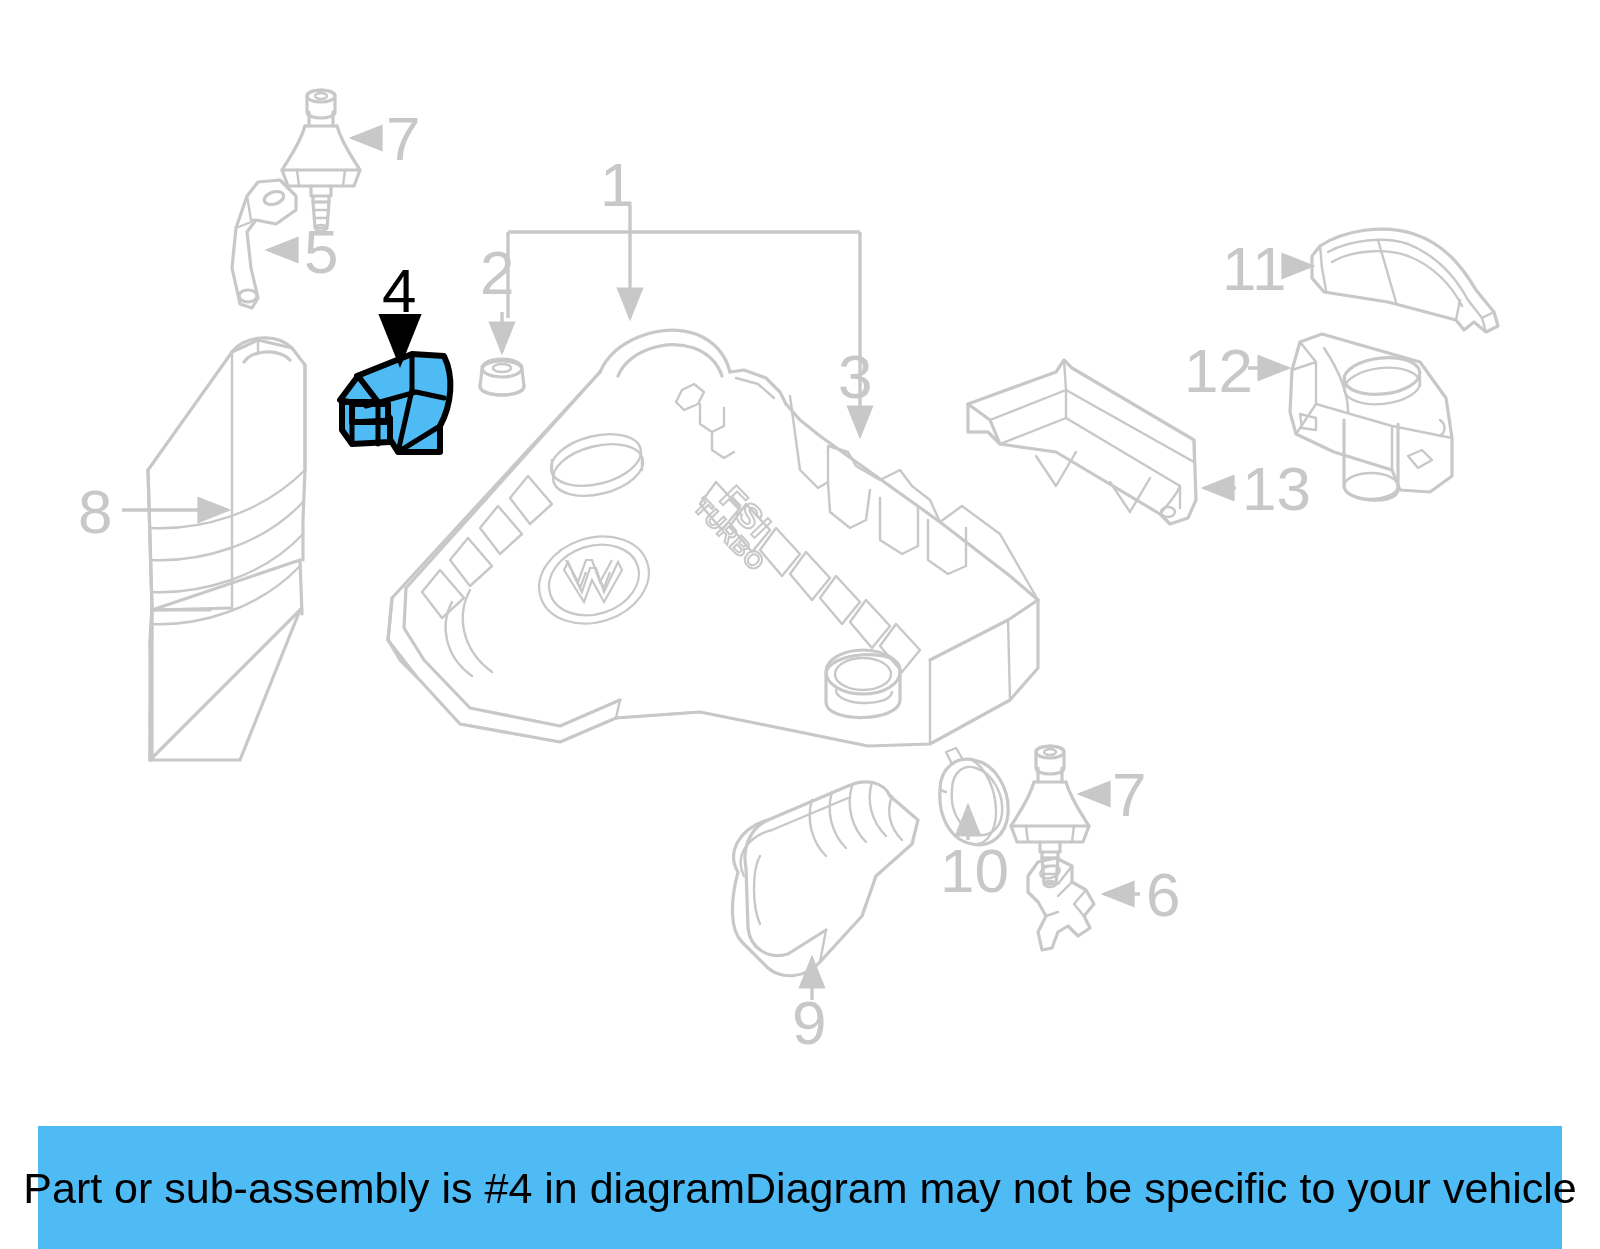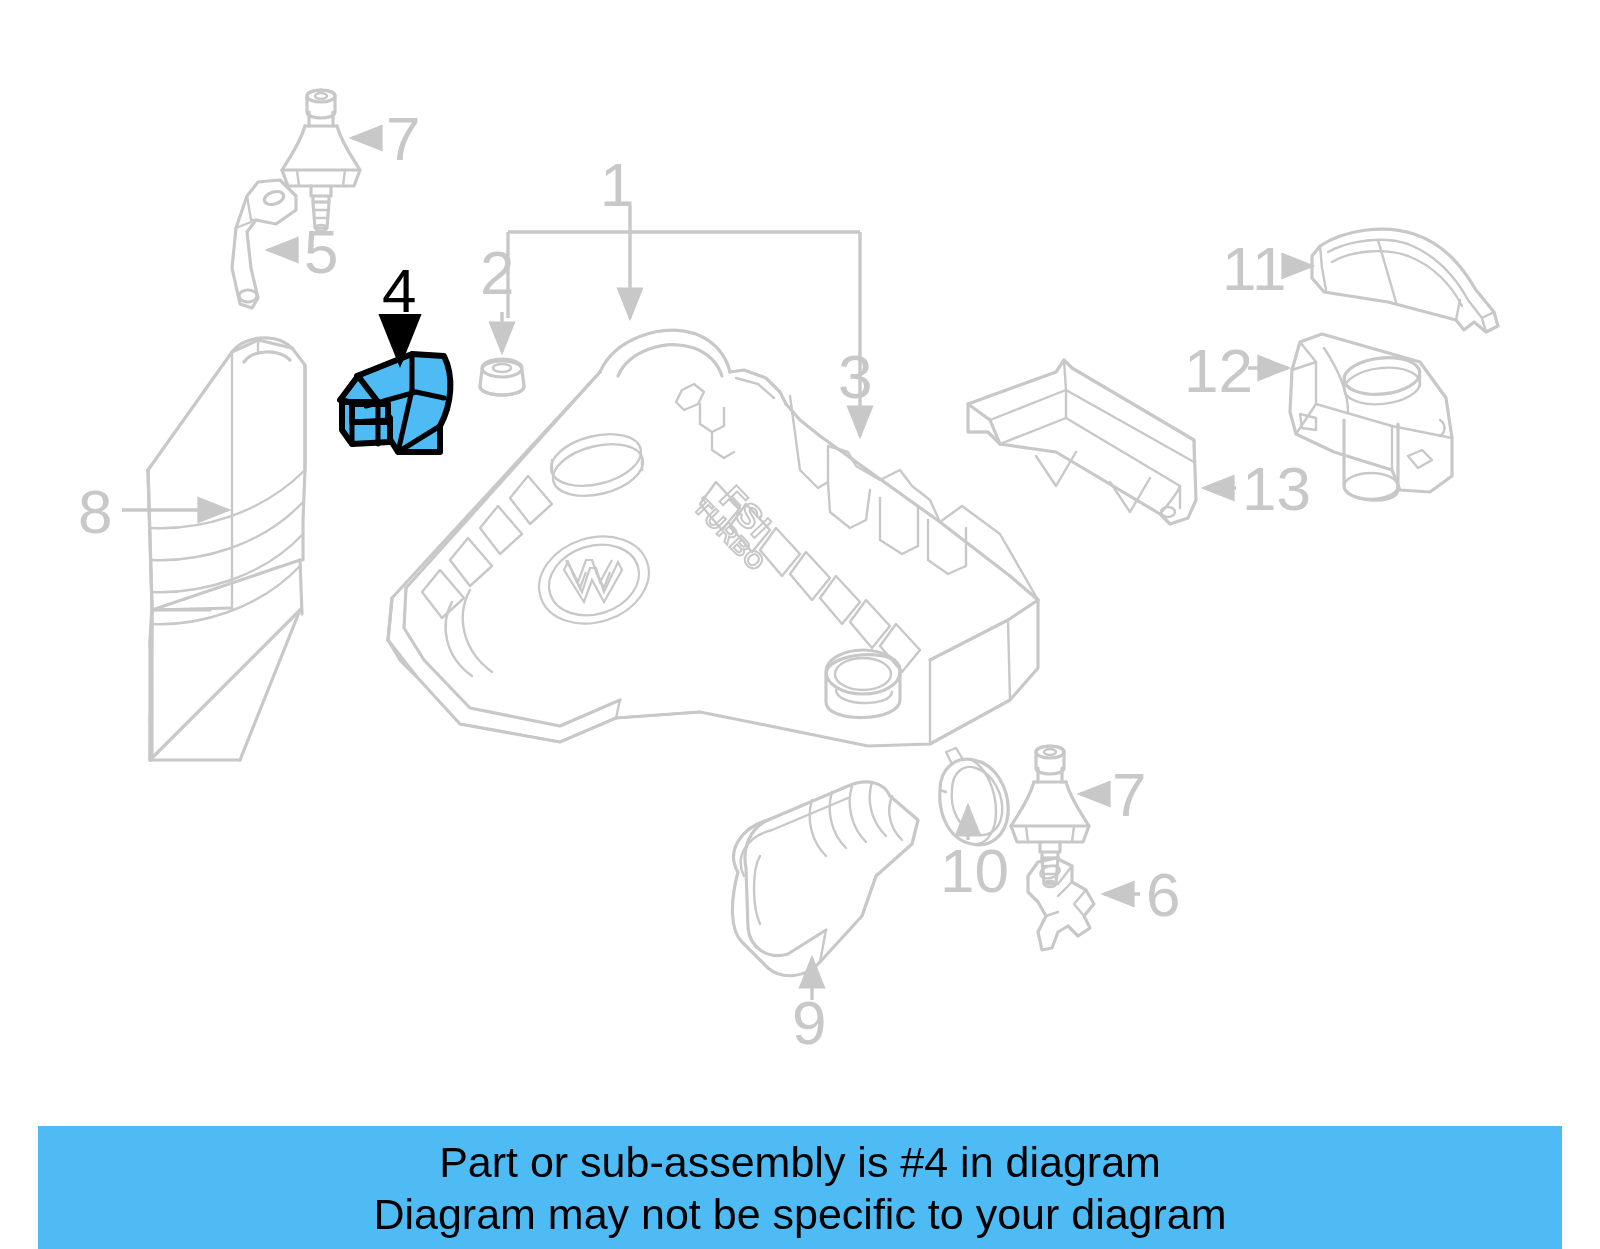--- a/index.html
+++ b/index.html
@@ -25,21 +25,21 @@
     height: 1120px;
   }
   .banner {
     position: absolute;
     left: 38px;
     top: 1126px;
     width: 1524px;
     height: 123px;
     background: #4fbbf5;
     display: flex;
-    flex-direction: column;
+    flex-direction: row;
     align-items: center;
     justify-content: center;
     box-sizing: border-box;
   }
   .banner-line {
     color: #000000;
     font-size: 43px;
     line-height: 52px;
     font-family: "Liberation Sans", sans-serif;
     white-space: nowrap;
@@ -360,16 +360,16 @@
       <path class="ln2" d="M1046 916 L1058 912"></path>
     </g>
     <g>
       <line class="lead" x1="1140" y1="894" x2="1104" y2="894" marker-end="url(#ar-gray)"></line>
       <text class="num" x="1146" y="916">6</text>
     </g>
   </svg>
 
   <div class="banner">
     <div class="banner-line">Part or sub-assembly is #4 in diagram</div>
-    <div class="banner-line">Diagram may not be specific to your diagram</div>
+    <div class="banner-line">Diagram may not be specific to your vehicle</div>
   </div>
 
 </div>
 
 </body></html>

